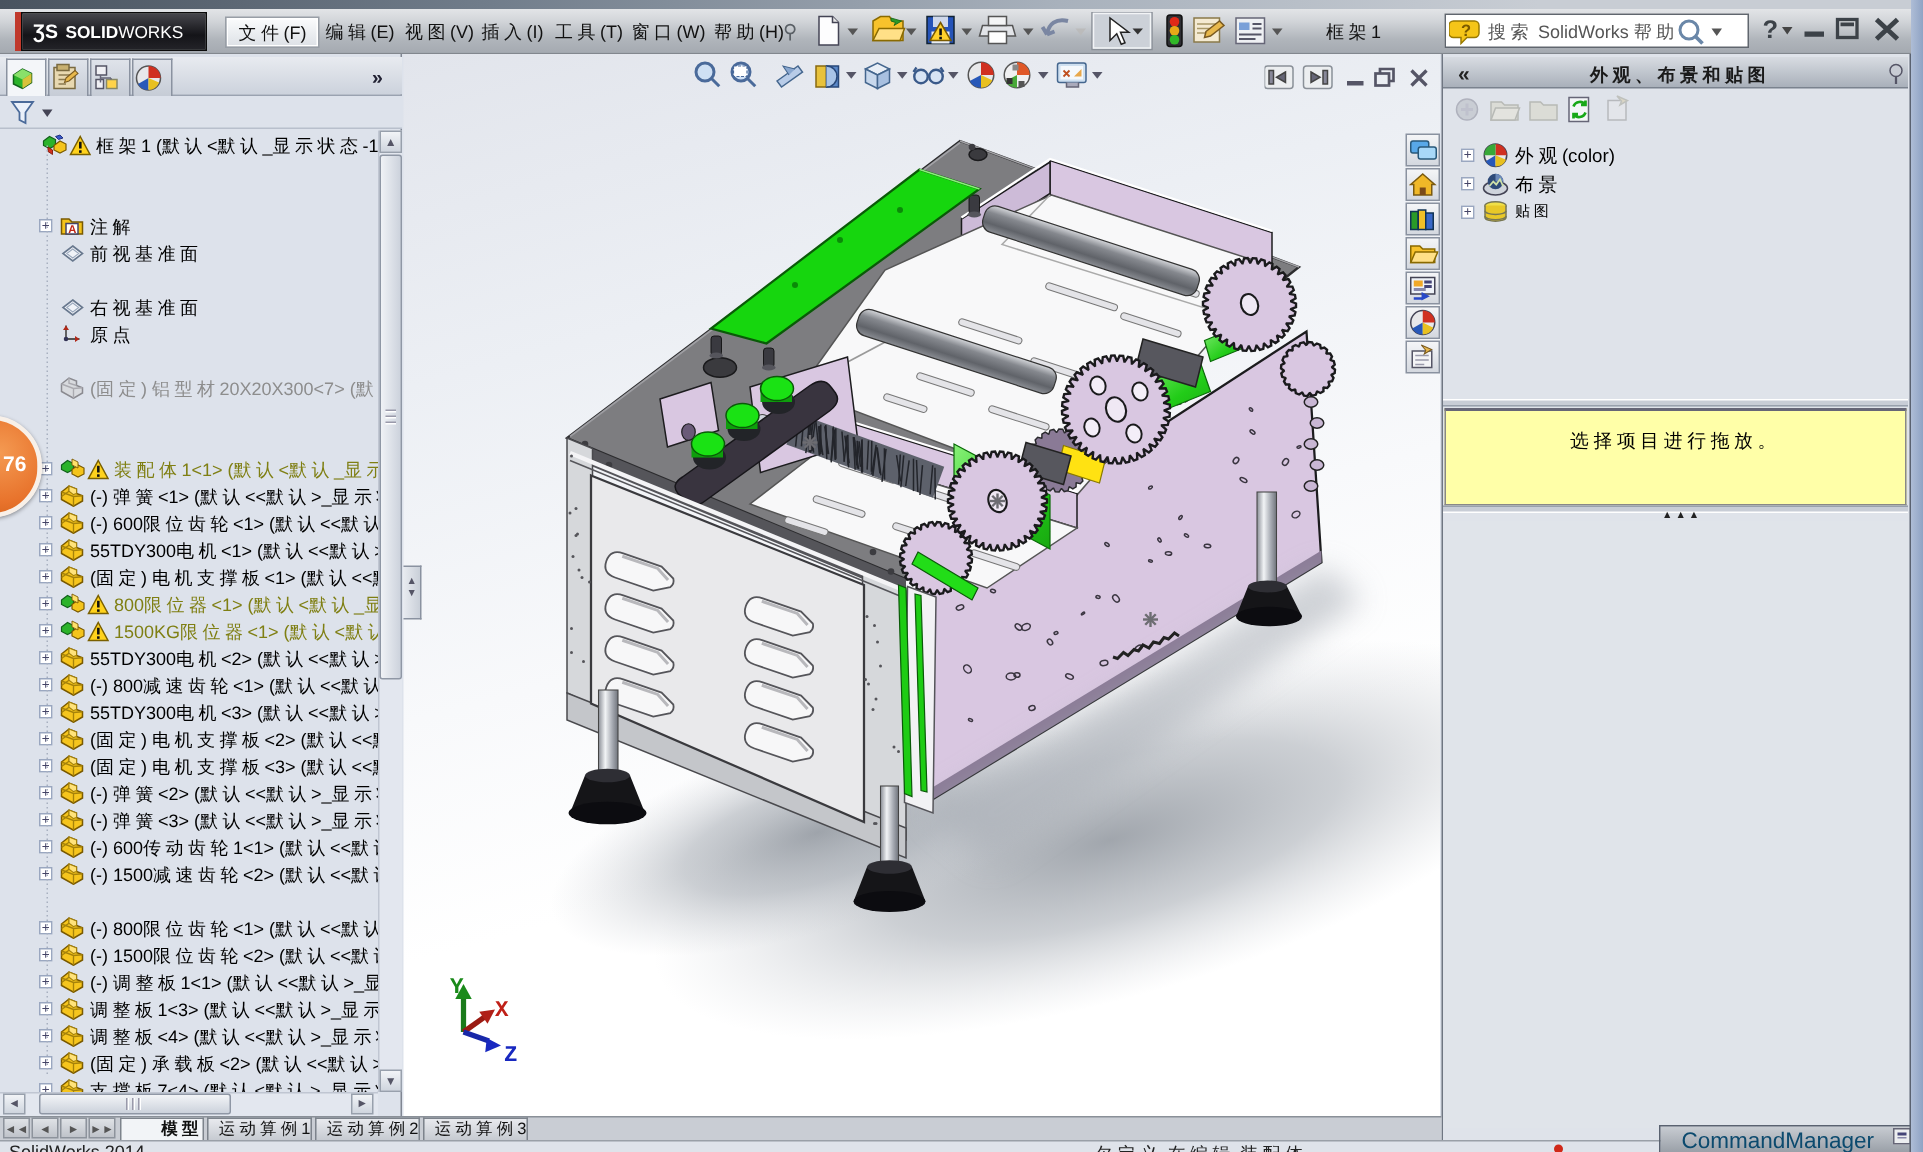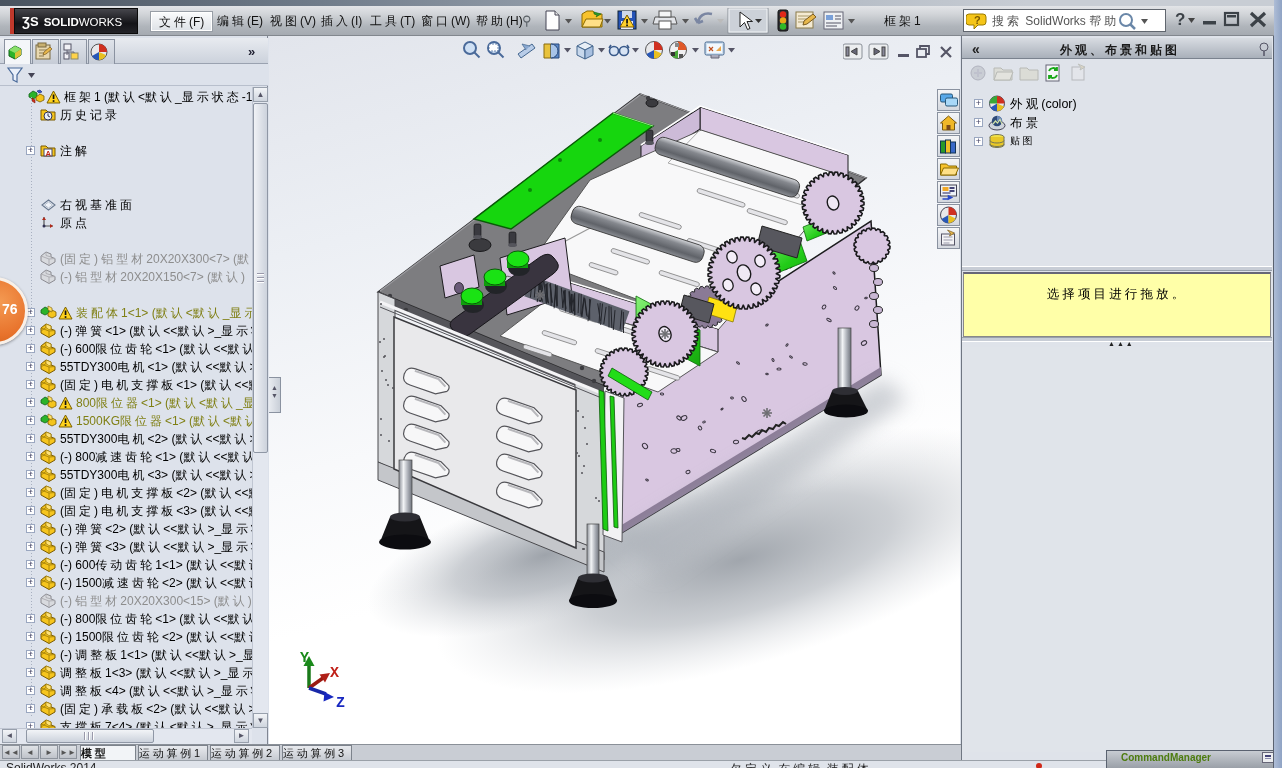--- a/index.html
+++ b/index.html
@@ -9,21 +9,21 @@
 #logo{position:absolute;left:14px;top:8px;width:124px;height:26px;background:linear-gradient(#46464c,#141418 60%,#232328);border:1px solid #0a0a0a;color:#fff;line-height:24px;white-space:nowrap}
 #logored{position:absolute;left:10px;top:8px;width:4px;height:26px;background:#c0392c}
 .menu{position:absolute;top:11px;height:21px;line-height:21px;font-size:12px;color:#111}
 #filemenu{border:1px solid #989ea6;background:linear-gradient(#fbfcfd,#dde1e6);box-shadow:inset 0 0 0 1px #fff}
 #leftpanel{position:absolute;left:0;top:36px;width:268px;height:708px;background:#dde2eb;border-right:1px solid #808692}
 #viewport{position:absolute;left:269px;top:36px;width:691px;height:708px;background:linear-gradient(165deg,#e2e5ec 0%,#eceff4 25%,#f8f9fb 50%,#ffffff 68%)}
 #rightpanel{position:absolute;left:961px;top:36px;width:313px;height:724px;background:#dfe3ea;border-left:1px solid #6f7682}
 #winborder{position:absolute;left:1274px;top:0;width:8px;height:768px;background:linear-gradient(90deg,#aebdd6,#8fa3c4)}
 #tabstrip{position:absolute;left:0;top:744px;width:961px;height:16px;background:#c9cdd4;border-top:1px solid #8a9098}
 #statusbar{position:absolute;left:0;top:760px;width:1282px;height:8px;background:#dfe3ea;border-top:1px solid #9aa0a8;overflow:hidden}
-.tab{position:absolute;top:745px;height:15px;font-size:11px;line-height:15px;text-align:left;color:#111;border:1px solid #7d838c;border-bottom:none;background:linear-gradient(#e8eaee,#c6cad1)}
+.tab{position:absolute;top:745px;height:15px;font-size:11px;line-height:15px;text-align:right;color:#111;border:1px solid #7d838c;border-bottom:none;background:linear-gradient(#e8eaee,#c6cad1)}
 .navb{position:absolute;top:745px;width:18px;height:14px;background:linear-gradient(#dfe2e6,#bfc3ca);border:1px solid #8d939c;color:#555;font-size:8px;text-align:center;line-height:13px}
 .trow{position:absolute;left:0;height:18px;font-size:12px;line-height:18px;white-space:nowrap;color:#000}
 .trow .tx{vertical-align:top}
 .gray{color:#8d8d8d}
 .olive{color:#7f7f13}
 .plusb{position:absolute;width:9px;height:9px;border:1px solid #9aa7c0;background:#fff;color:#446;font-size:9px;line-height:7px;text-align:center}
 .hdr{position:absolute;font-size:12px;font-weight:bold;color:#1a1a1a}
 .ic16{display:inline-block;vertical-align:top}
 </style></head><body>
 <div id="titlebar"></div>
@@ -157,37 +157,36 @@
           <path d="M4 9 l3 2 v3 l-3 -2z" fill="#d03020" stroke="#801808" stroke-width=".6"></path>
           <path d="M9 2 l3 -1 2 2 -3 1z" fill="#3858c8" stroke="#182878" stroke-width=".6"></path>
         </svg></span>
 <span style="position:absolute;left:46px;top:2px"><svg class="ic16" width="15" height="14" viewBox="0 0 15 14">
           <path d="M7.5 1 L14 13 H1z" fill="#ffd21c" stroke="#7a6000" stroke-width="1"></path>
           <rect x="6.7" y="4.5" width="1.7" height="4.5" fill="#111"></rect>
           <rect x="6.7" y="10.2" width="1.7" height="1.7" fill="#111"></rect>
         </svg></span>
 <span class="tx " style="position:absolute;left:64px"><span class="k">框架</span>1  (<span class="k">默认</span>&lt;<span class="k">默认</span>_<span class="k">显示状态</span>-1&gt;)</span>
 </div>
-<div class="trow" style="top:19px;left:0;width:252px">
-<span style="position:absolute;left:40px;top:1px"><svg class="ic16" width="17" height="15" viewBox="0 0 17 15">
-          <path d="M1 3 h5 l2 2 h7 v8 H1z" fill="#f4c41c" stroke="#7a5a00"></path>
-          <circle cx="8" cy="9" r="4" fill="#e8f0fa" stroke="#335"></circle>
-          <path d="M8 6.5 v2.5 l2 1" stroke="#335" fill="none"></path>
-        </svg></span>
-<span class="tx " style="position:absolute;left:60px"><span class="k">历史记录</span></span>
-</div>
 <div class="trow" style="top:55px;left:0;width:252px">
 <span class="plusb" style="left:26px;top:4px">+</span>
 <span style="position:absolute;left:40px;top:1px"><svg class="ic16" width="17" height="15" viewBox="0 0 17 15">
           <path d="M1 3 h5 l2 2 h7 v8 H1z" fill="#f4c41c" stroke="#7a5a00"></path>
           <rect x="4" y="6" width="8" height="7" fill="#fff" stroke="#446"></rect>
           <text x="5.5" y="12.5" font-size="7.5" font-weight="bold" fill="#c02818">A</text>
         </svg></span>
 <span class="tx " style="position:absolute;left:60px"><span class="k">注解</span></span>
 </div>
+<div class="trow" style="top:73px;left:0;width:252px">
+<span style="position:absolute;left:40px;top:1px"><svg class="ic16" width="17" height="15" viewBox="0 0 17 15">
+          <path d="M8.5 3 L15 8 L8.5 13 L2 8 Z" fill="#f0f3f8" stroke="#68788e" stroke-width="1.1"></path>
+          <path d="M8.5 5 L12.5 8 L8.5 11 L4.5 8 Z" fill="none" stroke="#9aa8bc" stroke-width=".7"></path>
+        </svg></span>
+<span class="tx " style="position:absolute;left:60px"><span class="k">前视基准面</span></span>
+</div>
 <div class="trow" style="top:109px;left:0;width:252px">
 <span style="position:absolute;left:40px;top:1px"><svg class="ic16" width="17" height="15" viewBox="0 0 17 15">
           <path d="M8.5 3 L15 8 L8.5 13 L2 8 Z" fill="#f0f3f8" stroke="#68788e" stroke-width="1.1"></path>
           <path d="M8.5 5 L12.5 8 L8.5 11 L4.5 8 Z" fill="none" stroke="#9aa8bc" stroke-width=".7"></path>
         </svg></span>
 <span class="tx " style="position:absolute;left:60px"><span class="k">右视基准面</span></span>
 </div>
 <div class="trow" style="top:127px;left:0;width:252px">
 <span style="position:absolute;left:40px;top:1px"><svg class="ic16" width="17" height="15" viewBox="0 0 17 15">
           <path d="M4 2 v9 h9" fill="none" stroke="#555" stroke-width="1.2"></path>
@@ -195,27 +194,20 @@
           <circle cx="4" cy="11" r="1.5" fill="#335"></circle>
         </svg></span>
 <span class="tx " style="position:absolute;left:60px"><span class="k">原点</span></span>
 </div>
 <div class="trow" style="top:163px;left:0;width:252px">
 <span style="position:absolute;left:40px;top:1px"><svg class="ic16" width="17" height="15" viewBox="0 0 17 15">
           <path d="M1 5 L6 1 L11 3 V6 L15 7.5 V11 L9 14.5 L1 10 Z" fill="#d8dade" stroke="#8a8a90" stroke-width="1"></path>
           <path d="M1 5 L9 8 L15 7.5 M9 8 L9 14.5 M6 1 L6 4.5 L11 6" fill="none" stroke="#aaaab0" stroke-width=".9"></path>
         </svg></span>
 <span class="tx gray" style="position:absolute;left:60px">(<span class="k">固定</span>) <span class="k">铝型材</span>20X20X300&lt;7&gt; (<span class="k">默认</span>)</span>
-</div>
-<div class="trow" style="top:181px;left:0;width:252px">
-<span style="position:absolute;left:40px;top:1px"><svg class="ic16" width="17" height="15" viewBox="0 0 17 15">
-          <path d="M1 5 L6 1 L11 3 V6 L15 7.5 V11 L9 14.5 L1 10 Z" fill="#d8dade" stroke="#8a8a90" stroke-width="1"></path>
-          <path d="M1 5 L9 8 L15 7.5 M9 8 L9 14.5 M6 1 L6 4.5 L11 6" fill="none" stroke="#aaaab0" stroke-width=".9"></path>
-        </svg></span>
-<span class="tx gray" style="position:absolute;left:60px">(-) <span class="k">铝型材</span>20X20X150&lt;7&gt; (<span class="k">默认</span>)</span>
 </div>
 <div class="trow" style="top:217px;left:0;width:252px">
 <span class="plusb" style="left:26px;top:4px">+</span>
 <span style="position:absolute;left:40px;top:1px"><svg class="ic16" width="17" height="15" viewBox="0 0 17 15">
           <path d="M1 5 l4 -3 4 2 v4 l-4 2 -4 -2z" fill="#2bb32a" stroke="#11611a" stroke-width=".8"></path>
           <path d="M8 8 l4 -3 4 2 v4 l-4 2 -4 -2z" fill="#f4c41c" stroke="#7a5a00" stroke-width=".8"></path>
           <path d="M8 1 l4 2 v4 l-4 -2z" fill="#ffe16a" stroke="#7a5a00" stroke-width=".6"></path>
         </svg></span>
 <span style="position:absolute;left:58px;top:2px"><svg class="ic16" width="15" height="14" viewBox="0 0 15 14">
           <path d="M7.5 1 L14 13 H1z" fill="#ffd21c" stroke="#7a6000" stroke-width="1"></path>
@@ -361,27 +353,20 @@
 <span class="tx " style="position:absolute;left:60px">(-) 600<span class="k">传动齿轮</span>1&lt;1&gt; (<span class="k">默认</span>&lt;&lt;<span class="k">默认</span>&gt;,</span>
 </div>
 <div class="trow" style="top:487px;left:0;width:252px">
 <span class="plusb" style="left:26px;top:4px">+</span>
 <span style="position:absolute;left:40px;top:1px"><svg class="ic16" width="17" height="15" viewBox="0 0 17 15">
           <path d="M1 5 L6 1 L11 3 V6 L15 7.5 V11 L9 14.5 L1 10 Z" fill="#f6c51d" stroke="#7a5a00" stroke-width="1"></path>
           <path d="M1 5 L9 8 L15 7.5 M9 8 L9 14.5 M6 1 L6 4.5 L11 6 M6 4.5 L1 8" fill="none" stroke="#a5820a" stroke-width=".9"></path>
           <path d="M6 1 L11 3 V6 L9 6.7 L6 4.5 Z" fill="#ffe27a" stroke="#a5820a" stroke-width=".7"></path>
         </svg></span>
 <span class="tx " style="position:absolute;left:60px">(-) 1500<span class="k">减速齿轮</span>&lt;2&gt; (<span class="k">默认</span>&lt;&lt;<span class="k">默认</span>&gt;,</span>
-</div>
-<div class="trow" style="top:505px;left:0;width:252px">
-<span style="position:absolute;left:40px;top:1px"><svg class="ic16" width="17" height="15" viewBox="0 0 17 15">
-          <path d="M1 5 L6 1 L11 3 V6 L15 7.5 V11 L9 14.5 L1 10 Z" fill="#d8dade" stroke="#8a8a90" stroke-width="1"></path>
-          <path d="M1 5 L9 8 L15 7.5 M9 8 L9 14.5 M6 1 L6 4.5 L11 6" fill="none" stroke="#aaaab0" stroke-width=".9"></path>
-        </svg></span>
-<span class="tx gray" style="position:absolute;left:60px">(-) <span class="k">铝型材</span>20X20X300&lt;15&gt; (<span class="k">默认</span>)</span>
 </div>
 <div class="trow" style="top:523px;left:0;width:252px">
 <span class="plusb" style="left:26px;top:4px">+</span>
 <span style="position:absolute;left:40px;top:1px"><svg class="ic16" width="17" height="15" viewBox="0 0 17 15">
           <path d="M1 5 L6 1 L11 3 V6 L15 7.5 V11 L9 14.5 L1 10 Z" fill="#f6c51d" stroke="#7a5a00" stroke-width="1"></path>
           <path d="M1 5 L9 8 L15 7.5 M9 8 L9 14.5 M6 1 L6 4.5 L11 6 M6 4.5 L1 8" fill="none" stroke="#a5820a" stroke-width=".9"></path>
           <path d="M6 1 L11 3 V6 L9 6.7 L6 4.5 Z" fill="#ffe27a" stroke="#a5820a" stroke-width=".7"></path>
         </svg></span>
 <span class="tx " style="position:absolute;left:60px">(-) 800<span class="k">限位齿轮</span>&lt;1&gt; (<span class="k">默认</span>&lt;&lt;<span class="k">默认</span>&gt;_</span>
 </div>
@@ -998,17 +983,17 @@
 <div class="navb" style="left:59px">►►</div>
 <div class="tab" style="left:80px;width:56px;background:#f2f4f7;font-weight:bold"><span class="k">模型</span></div>
 <div class="tab" style="left:138px;width:70px;"><span class="k">运动算例</span>1</div>
 <div class="tab" style="left:210px;width:70px;"><span class="k">运动算例</span>2</div>
 <div class="tab" style="left:282px;width:70px;"><span class="k">运动算例</span>3</div>
 <div id="statusbar"></div>
 <div class="abs" style="left:6px;top:761px;font-size:12px;color:#222;width:300px;height:7px;overflow:hidden">SolidWorks 2014</div>
 <div class="abs" style="left:730px;top:761px;font-size:12px;color:#222;width:330px;height:7px;overflow:hidden"><span class="k">欠定义</span>  <span class="k">在编辑</span> <span class="k">装配体</span></div>
 <div class="abs" style="left:1036px;top:763px;width:6px;height:6px;border-radius:50%;background:#d02818"></div>
 <div class="abs" style="left:1106px;top:750px;width:176px;height:18px;background:linear-gradient(#c8ccd2,#9aa0a8);border:1px solid #5a6270;border-bottom:none"></div>
-<div class="abs" style="left:1121px;top:752px;font-size:10px;font-weight:bold;color:#4d7c0f">CommandManager</div>
+<div class="abs" style="left:1121px;top:752px;font-size:15px;font-weight:normal;color:#0c4a6e">CommandManager</div>
 <div class="abs" style="left:1262px;top:752px;width:12px;height:11px;background:#eceef0;border:1px solid #667">
     <div style="margin:2px;border-top:2px solid #447;height:4px;border-bottom:1px solid #88a"></div>
   </div>
 <div id="winborder"></div>
 <div class="abs" style="left:1273px;top:36px;width:1px;height:732px;background:#5a6270"></div>
 </body></html>

